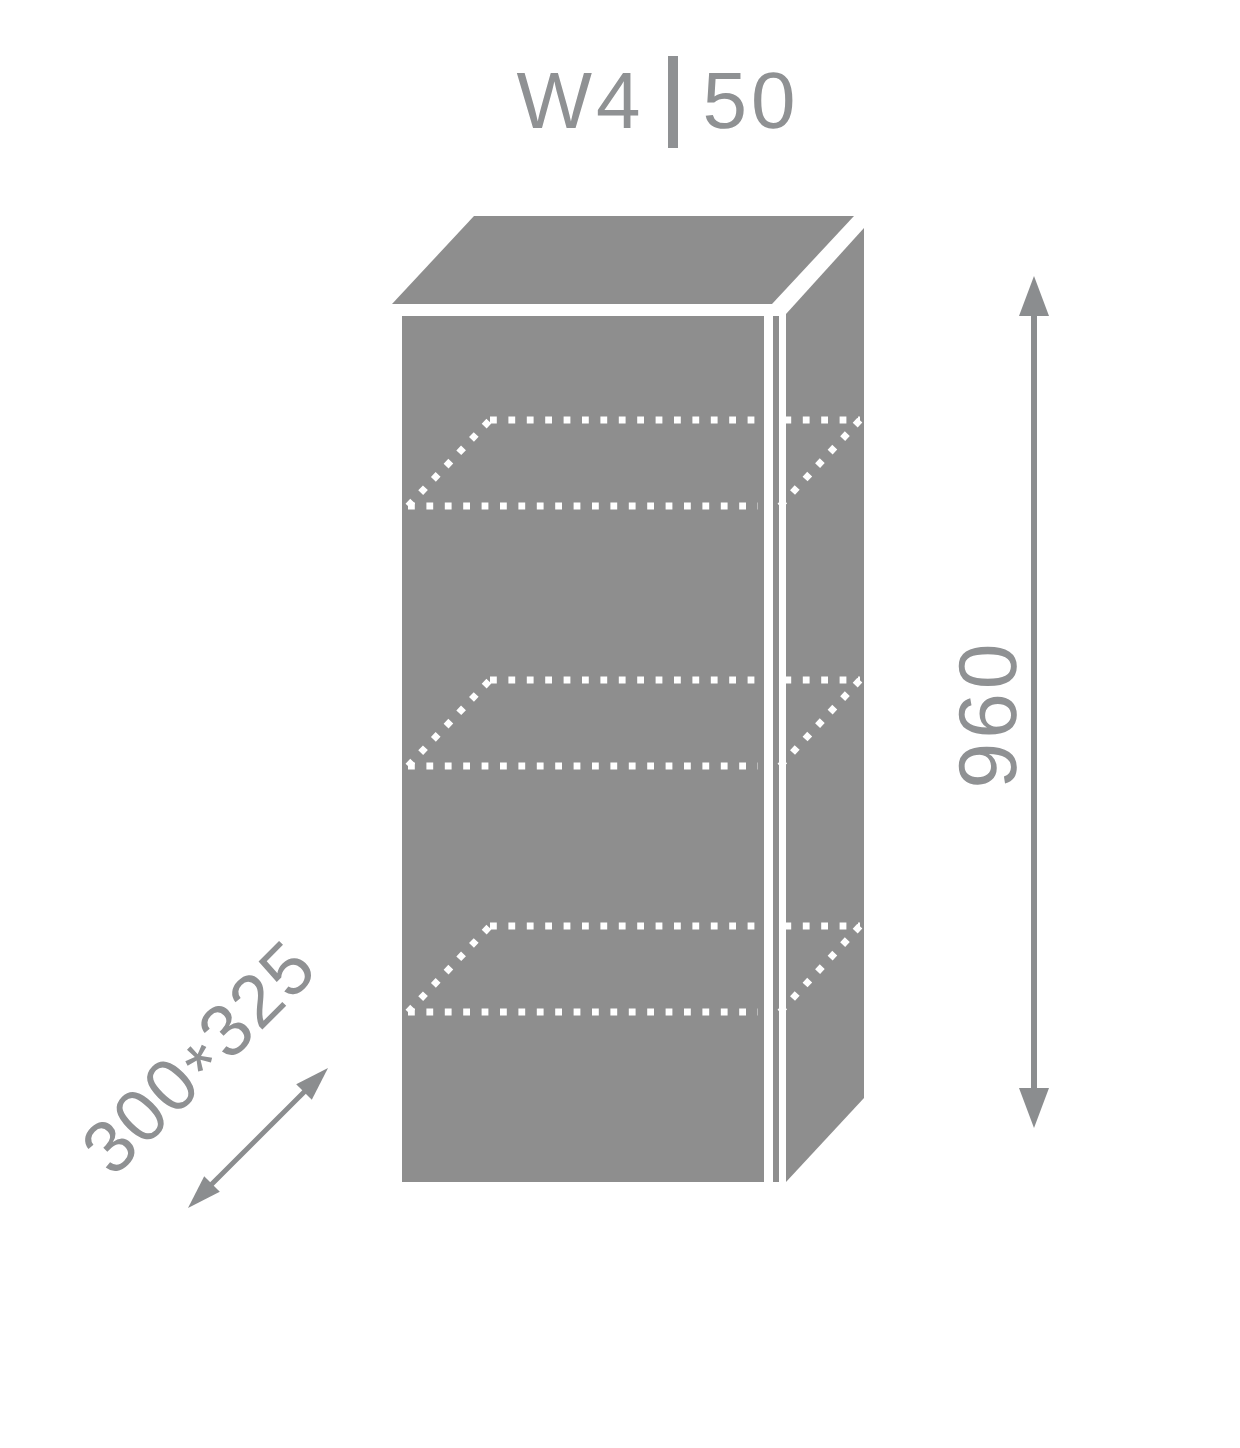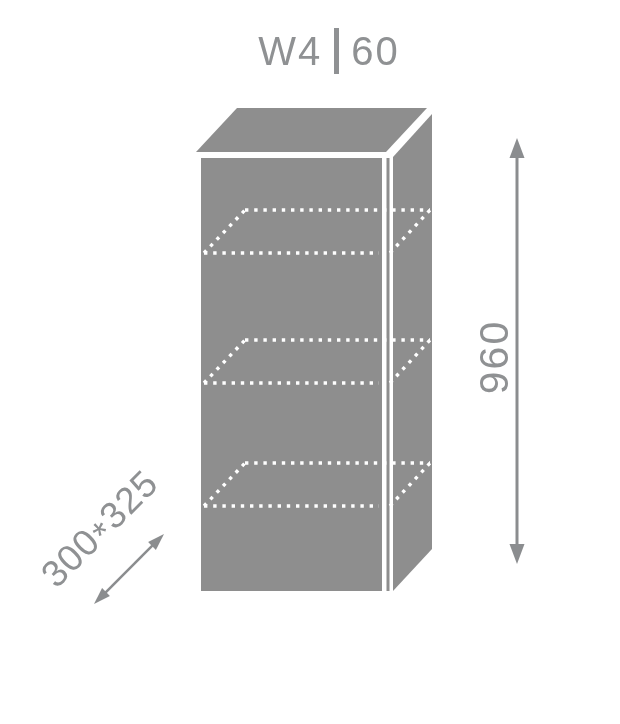--- a/index.html
+++ b/index.html
@@ -95,20 +95,20 @@
     <g>
       <line class="arrow-line" x1="103.2" y1="594.8" x2="154.8" y2="543.2" stroke-width="2.5"></line>
       <polygon class="arrow-head" points="94,604 109.9,595.9 102.1,588.1"></polygon>
       <polygon class="arrow-head" points="164,534 155.9,549.9 148.1,542.1"></polygon>
     </g>
   </svg>
 
   <div class="title">
     <span>W4</span>
     <span class="divider"></span>
-    <span>60</span>
+    <span>50</span>
   </div>
 
   <div class="dim-height">960</div>
 
   <div class="dim-depth"><span>300</span><span class="star">*</span><span>325</span></div>
 
 </div>
 
 </body></html>

